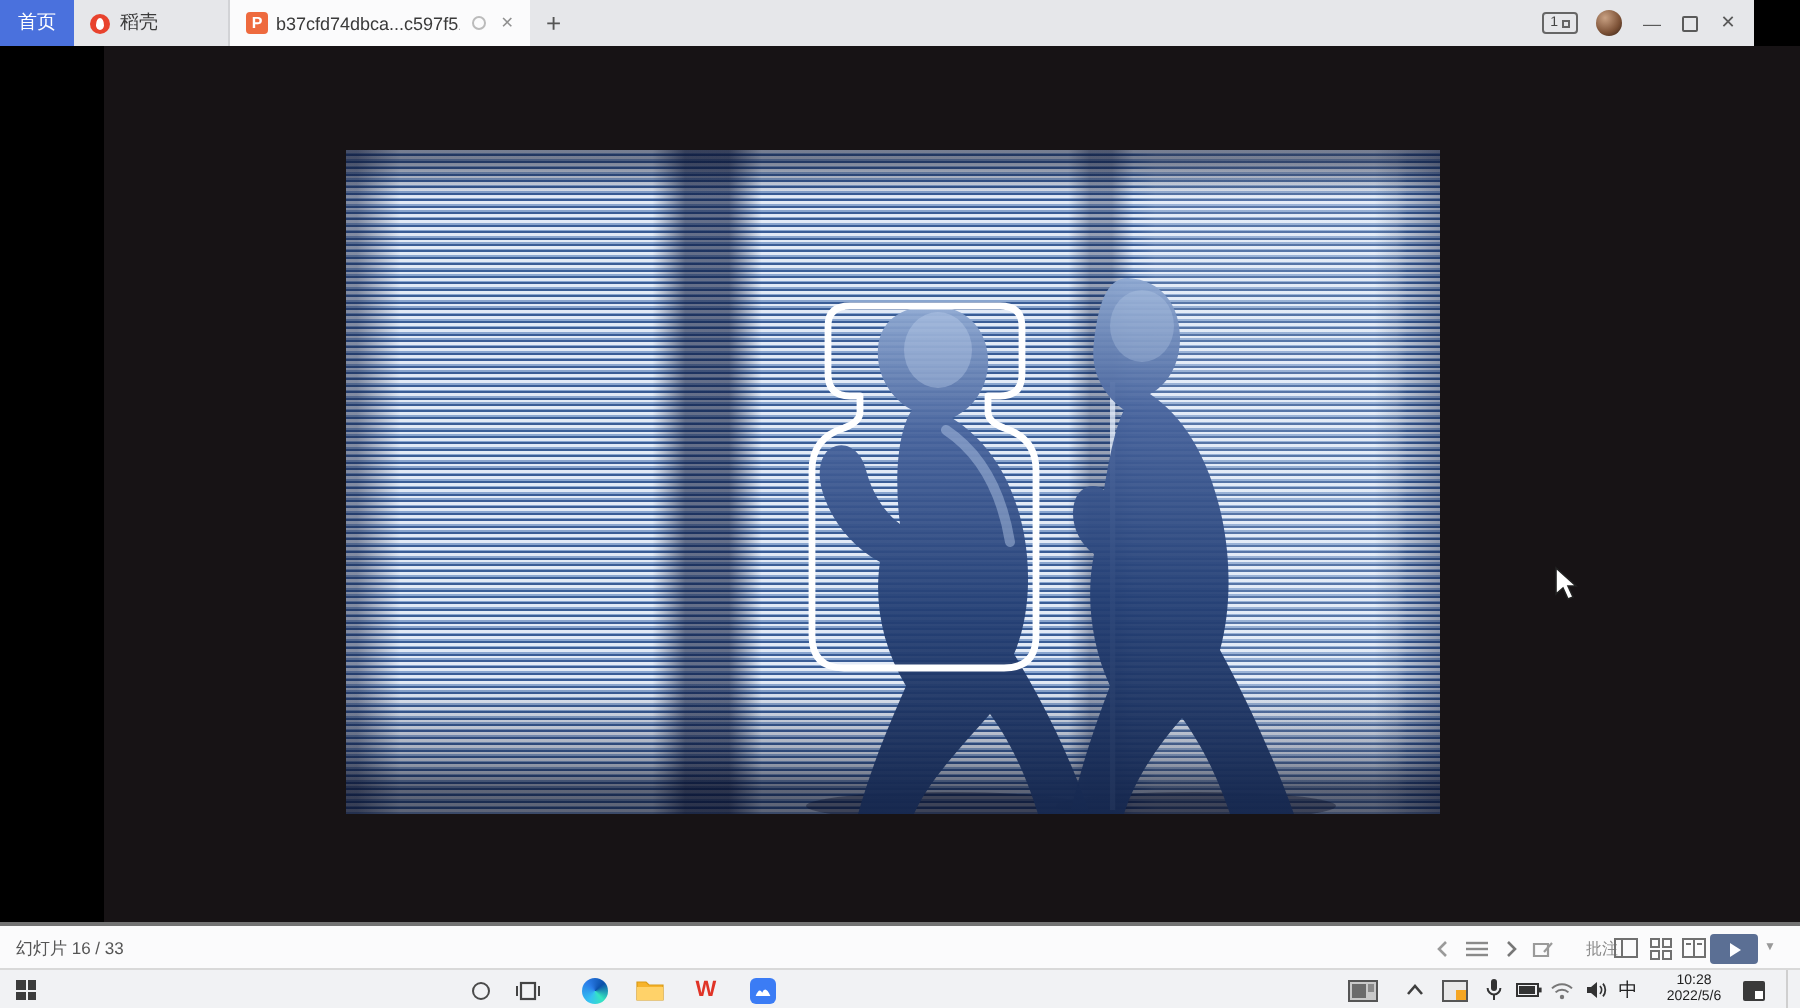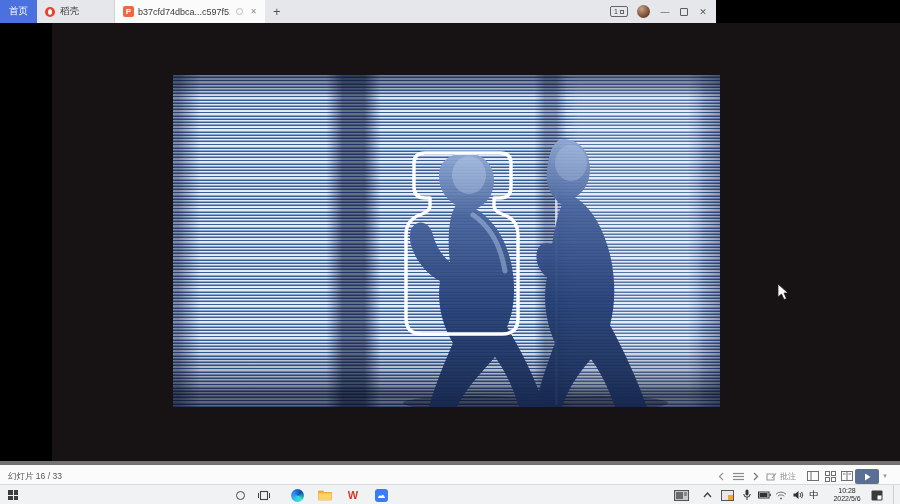--- a/index.html
+++ b/index.html
@@ -1,21 +1,21 @@
 <!DOCTYPE html>
 <html><head>
 <meta charset="utf-8">
 <style>
   * { margin:0; padding:0; box-sizing:border-box; }
   html,body { width:900px; height:504px; overflow:hidden; }
   body { font-family:"Liberation Sans","DejaVu Sans",sans-serif; position:relative; background:#000; }
   .screen { position:absolute; inset:0; width:900px; height:504px; }
 
   
-  .tabbar { position:absolute; left:0; top:0; width:716px; height:23px; background:#e6e7ea; display:flex; align-items:stretch; }
+  .tabbar { position:absolute; left:0; top:0; width:877px; height:23px; background:#e6e7ea; display:flex; align-items:stretch; }
   .tab { display:flex; align-items:center; font-size:9.5px; color:#3b3b3b; padding:0 8px; position:relative; }
   .tab-home { width:37px; justify-content:center; background:#4a71dd; color:#fff; }
   .tab-docer { width:78px; gap:5px; border-right:1px solid #d2d3d6; }
   .docer-icon { width:10px; height:10px; border-radius:50%; background:#e8432e; position:relative; flex:none; }
   .docer-icon::after { content:""; position:absolute; left:3px; top:2px; width:4px; height:6px; background:#fff; border-radius:50% 50% 50% 50%/60% 60% 40% 40%; }
   .tab-doc { left:0; width:150px; background:#fbfbfc; gap:4px; }
   .doc-icon { width:11px; height:11px; border-radius:2px; background:#ee6a3e; color:#fff; font-size:8px; font-weight:bold; display:flex; align-items:center; justify-content:center; flex:none; }
   .doc-title { white-space:nowrap; overflow:hidden; font-size:9px; color:#3a3a3a; }
   .sync-dot { width:7px; height:7px; border:1px solid #bbb; border-radius:50%; margin-left:2px; flex:none; }
   .tab-close { color:#909090; font-size:8px; margin-left:3px; }
@@ -41,24 +41,24 @@
       linear-gradient(90deg, transparent 28%, rgba(10,22,58,.58) 31% 35%, transparent 38%),
       linear-gradient(90deg, transparent 66%, rgba(10,22,58,.35) 68% 70%, transparent 72%),
       linear-gradient(90deg, transparent 72%, rgba(235,242,252,.16) 74% 96%, transparent 97%),
       repeating-linear-gradient(180deg, #e2eaf6 0px 1.4px, #8aa6cf 1.4px 2.2px, #3a5d96 2.2px 3.2px);
   }
   .photo svg { position:absolute; inset:0; }
 
   .cursor { position:absolute; left:777px; top:260px; width:12px; height:18px; }
 
   
-  .statusbar { position:absolute; left:0; top:461px; width:900px; height:23px; background:#fbfbfc; border-top:4px solid #737373; font-size:8.5px; color:#555; }
+  .statusbar { position:absolute; left:0; top:461px; width:900px; height:23px; background:#fbfbfc; border-top:2px solid #737373; font-size:8.5px; color:#555; }
   .slide-counter { position:absolute; left:8px; top:6px; }
   .sb-ico { position:absolute; top:4px; width:14px; height:14px; display:flex; align-items:center; justify-content:center; color:#8a8a8a; }
-  .annotate { position:absolute; left:766px; top:6px; display:flex; align-items:center; gap:3px; color:#8a8a8a; font-size:8px; }
+  .annotate { position:absolute; left:766px; top:6px; display:flex; align-items:center; gap:16px; color:#8a8a8a; font-size:8px; }
   .playbtn { position:absolute; left:855px; top:4px; width:24px; height:15px; border-radius:2px; background:#5b6f94; display:flex; align-items:center; justify-content:center; }
   .play-caret { position:absolute; left:882px; top:8px; font-size:6px; color:#999; }
 
   
   .taskbar { position:absolute; left:0; top:484px; width:900px; height:20px; background:#f1f2f4; border-top:1px solid #d9d9d9; }
   .tk { position:absolute; top:0; height:20px; display:flex; align-items:center; justify-content:center; }
   .start { left:0; width:26px; }
   .winlogo { width:10px; height:10px; display:grid; grid-template-columns:1fr 1fr; gap:1px; }
   .winlogo span { background:#3c3c3c; }
   .searchbox { position:absolute; left:27px; top:2.5px; width:195px; height:15px; background:#fff; border:1px solid #85878a; border-radius:1px; display:flex; align-items:center; gap:4px; padding:0 5px; }

